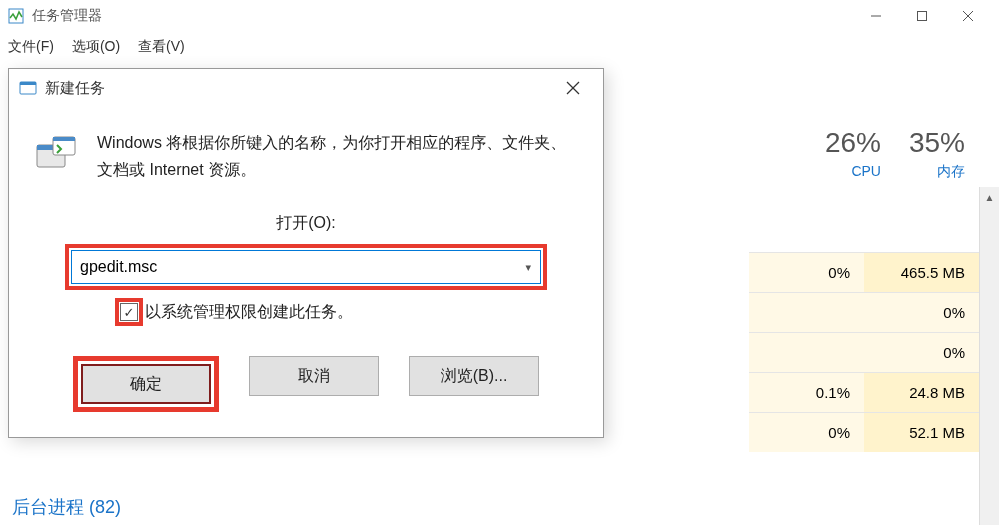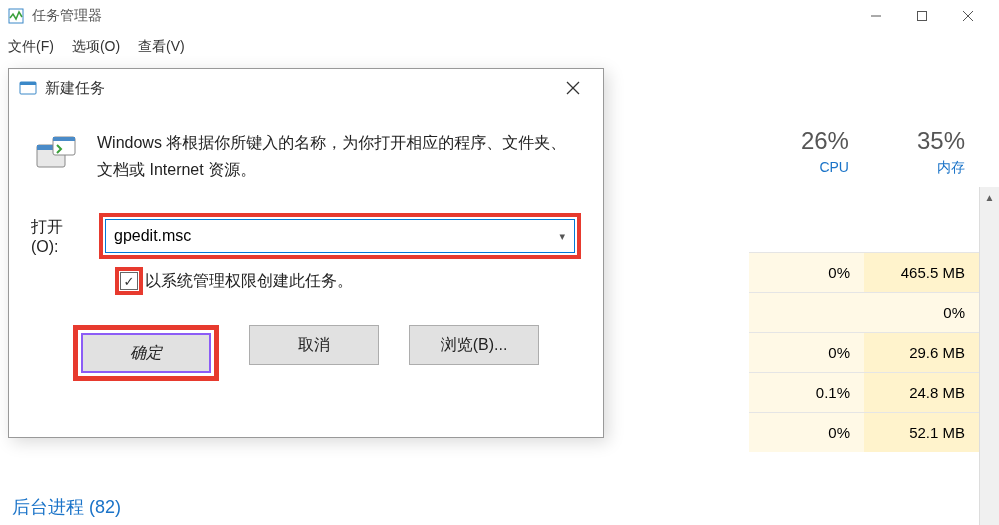--- a/index.html
+++ b/index.html
@@ -49,23 +49,22 @@
     position: absolute;
     right: 20px;
     top: 65px;
     display: flex;
   }
   .col {
     text-align: right;
     padding: 0 14px;
   }
   .col-pct {
-    font-size: 24px;
+    font-size: 28px;
     color: #555;
-    margin-left: 40px;
   }
   .col-label {
     font-size: 14px;
     color: #1a73c8;
     margin-top: 4px;
   }
   .rows {
     position: absolute;
     right: 20px;
     top: 190px;
@@ -152,20 +151,21 @@
   .dlg-text {
     font-size: 16px;
     color: #222;
     line-height: 1.7;
   }
   .dlg-input-row {
     display: flex;
     align-items: center;
     padding: 30px 22px 0 22px;
     gap: 10px;
+    flex-direction: column;
   }
   .dlg-label { font-size: 16px; color: #222; }
   .input-hl {
     border: 4px solid #e73a2e;
     padding: 2px;
   }
   .dlg-input {
     width: 470px;
     height: 34px;
     border: 1px solid #0078d7;
@@ -219,22 +219,21 @@
     background: #e1e1e1;
     border: 1px solid #adadad;
     display: flex;
     align-items: center;
     justify-content: center;
     font-size: 16px;
     color: #222;
     font-family: inherit;
   }
   .btn.primary {
-    border: 2px solid #8b5cf6;
-    font-style: italic;
+    border: 2px solid #7f1d1d;
   }
   .btn-hl {
     border: 5px solid #e73a2e;
     padding: 3px;
   }
 </style>
 </head>
 <body>
 
 <div class="titlebar">
@@ -286,21 +285,20 @@
   <div class="rows">
     <div class="row">
       <div class="cell cpu">0%</div>
       <div class="cell mem">465.5 MB</div>
     </div>
     <div class="row">
       <div class="cell cpu">0%</div>
     </div>
     <div class="row">
       <div class="cell cpu">0%</div>
-      <div class="cell mem">29.6 MB</div>
     </div>
     <div class="row">
       <div class="cell cpu">0.1%</div>
       <div class="cell mem">24.8 MB</div>
     </div>
     <div class="row">
       <div class="cell cpu">0%</div>
       <div class="cell mem">52.1 MB</div>
     </div>
   </div>

